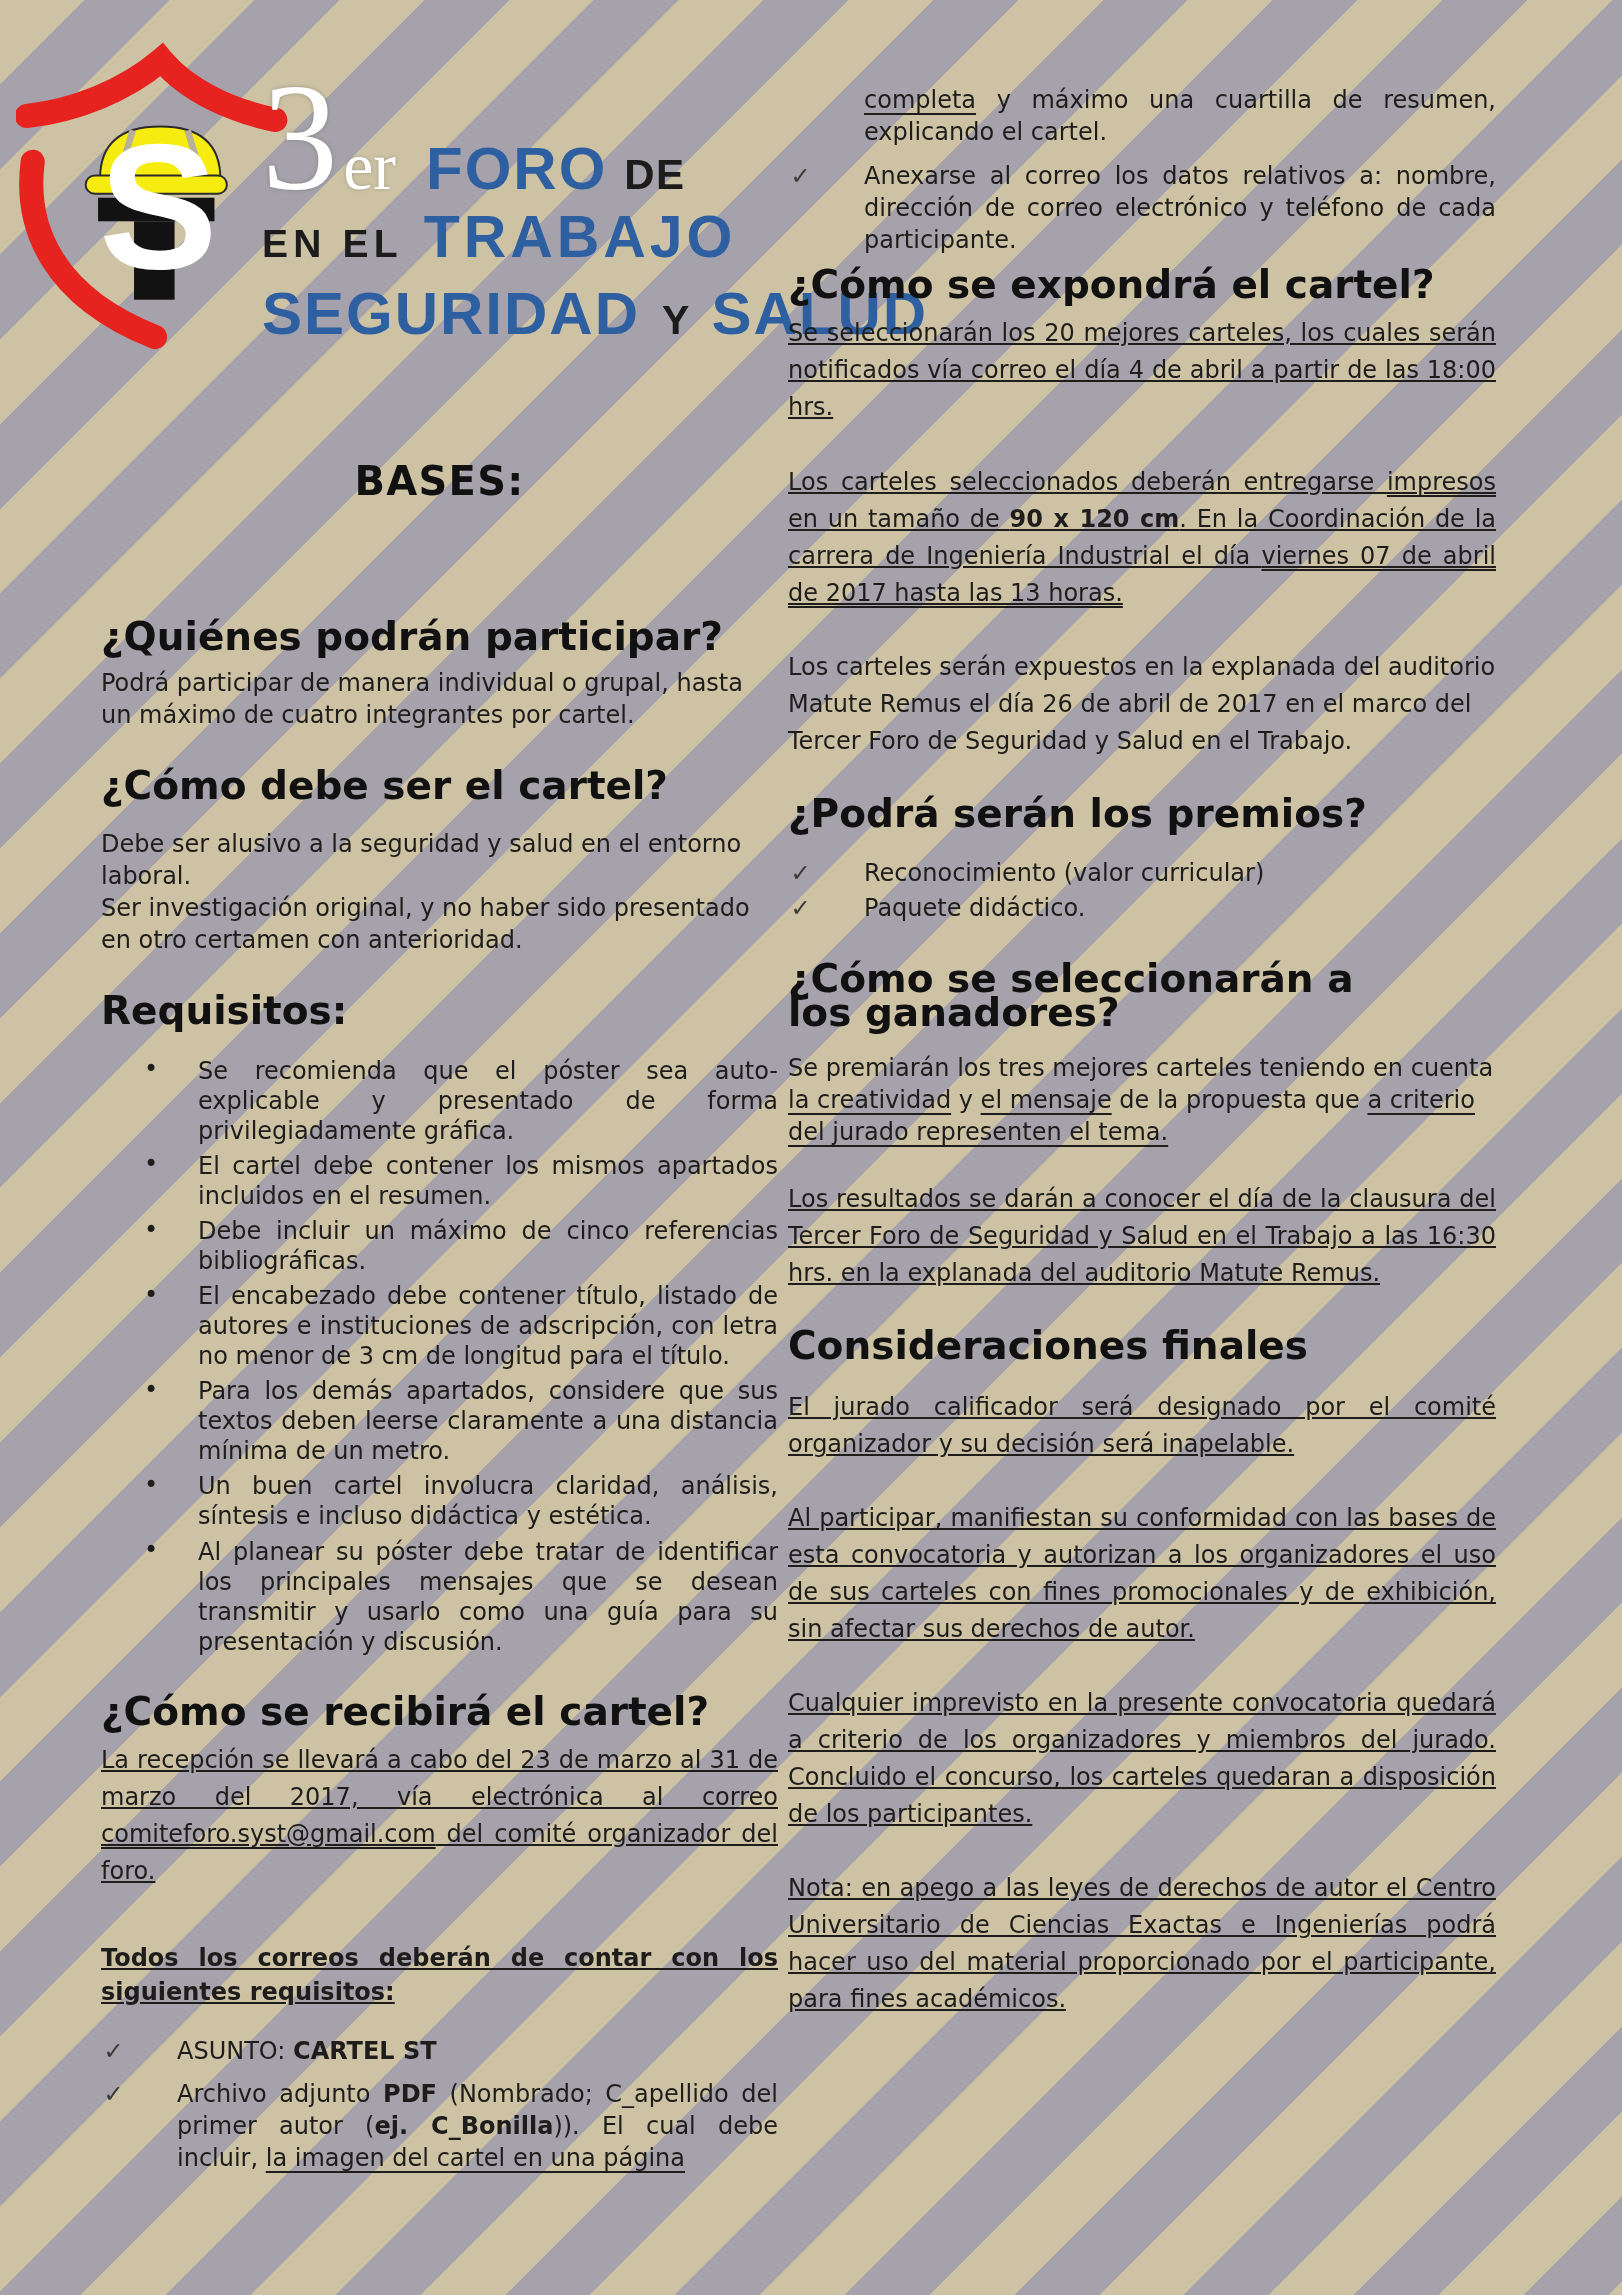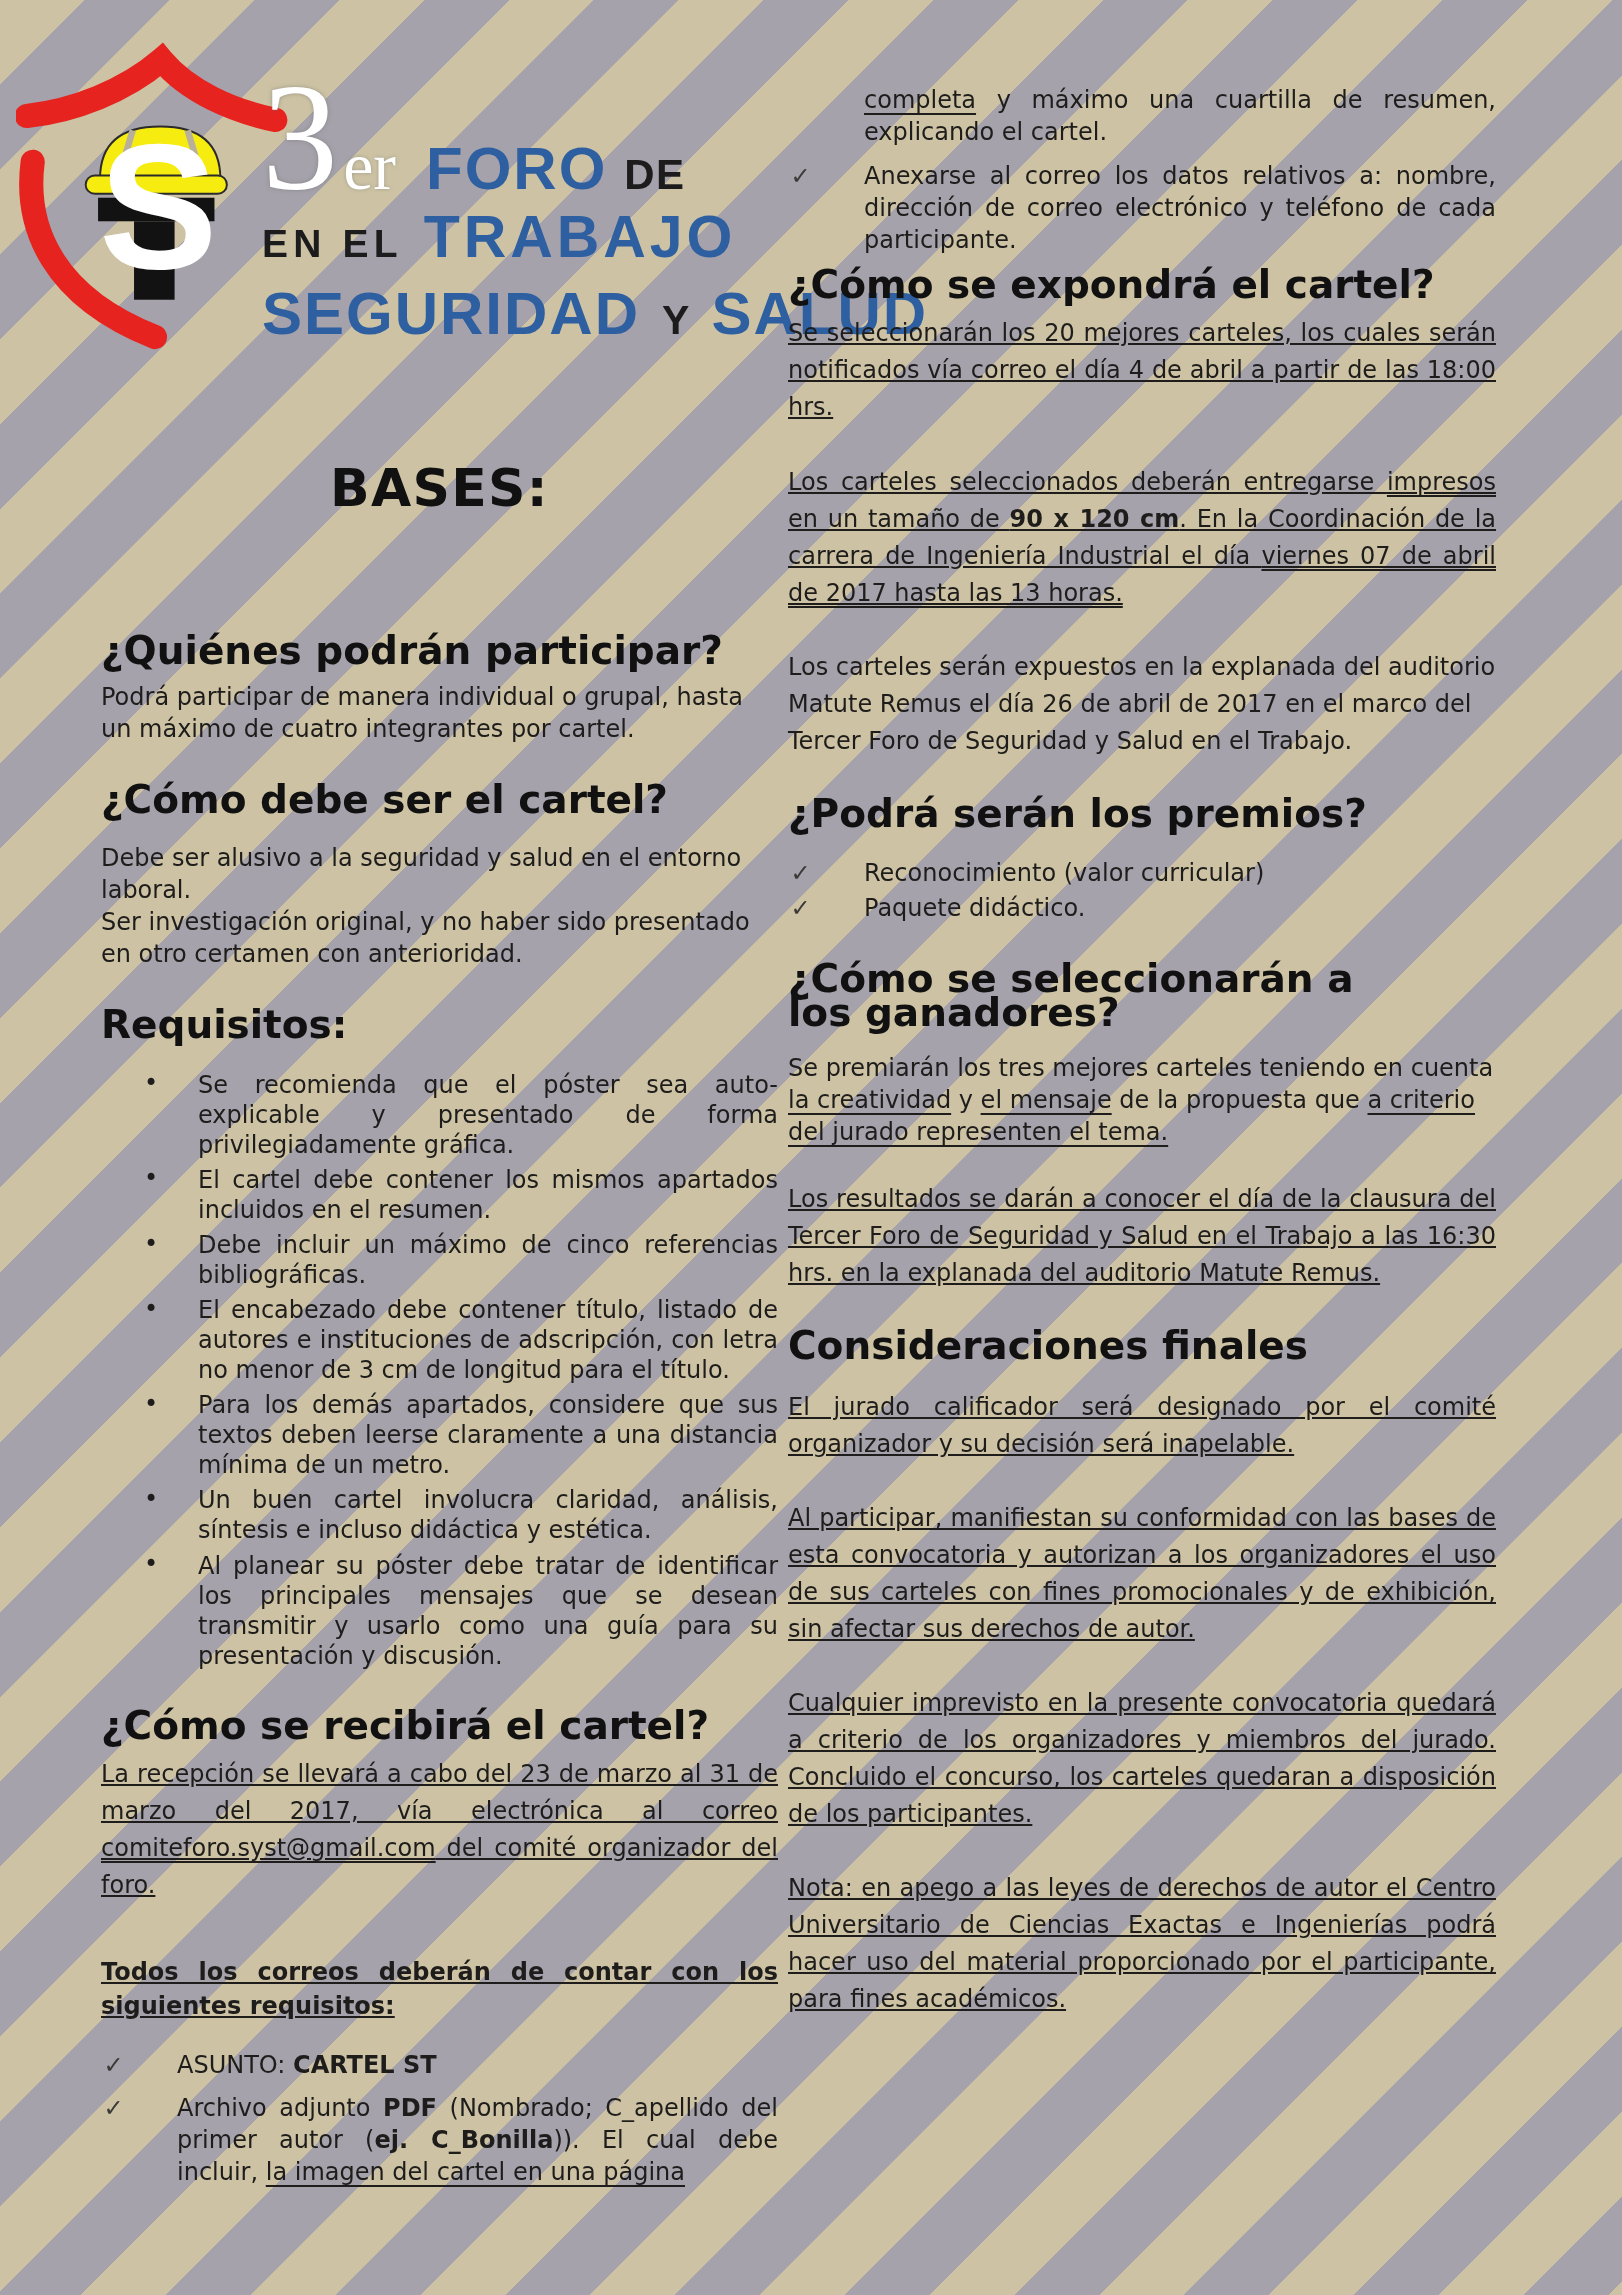--- a/index.html
+++ b/index.html
@@ -21,21 +21,21 @@
   .t-y{font-family:"Liberation Sans",sans-serif;font-size:41px;font-weight:bold;color:#1c1c1c;margin:0 22px;}
   .t-salud{font-family:"Liberation Sans",sans-serif;font-size:60px;font-weight:bold;color:#2e5fa0;letter-spacing:2px;}
   .t-line3{margin-top:-6.5px;}
   .t-enel{font-family:"Liberation Sans",sans-serif;font-size:39px;font-weight:bold;color:#1c1c1c;letter-spacing:5.2px;}
   .t-trabajo{font-family:"Liberation Sans",sans-serif;font-size:59px;font-weight:bold;color:#2e5fa0;margin-left:21px;letter-spacing:3.9px;}
   
   .col{position:absolute;font-size:24px;}
   #left-col{left:101px;top:458px;width:677px;}
   #right-col{left:788px;top:84px;width:708px;}
   h1,h2{color:#111;margin:0;}
-  .bases{font-size:52px;font-weight:bold;text-align:center;letter-spacing:1.3px;margin:0 0 116px;}
+  .bases{font-size:40px;font-weight:bold;text-align:center;letter-spacing:1.3px;margin:0 0 116px;}
   h2{font-size:39px;font-weight:bold;line-height:34px;margin:31px 0 13px;}
   h2.tm-lg{margin-top:38px;}
   p{margin:0 0 9.2px;line-height:32px;}
   .right-p{line-height:37px;margin:0 0 37px;}
   .just{text-align:justify;text-decoration:underline;}
   .nosp{margin-bottom:0;}
   .bold-para{font-weight:bold;margin-top:51px;margin-bottom:26px;line-height:34px;}
   ul{list-style:none;margin:0;padding:0;}
   .bullets li{position:relative;padding-left:97px;line-height:30px;margin-bottom:5.2px;text-align:justify;}
   .bullets .marker{position:absolute;left:43px;top:-1.3px;}

